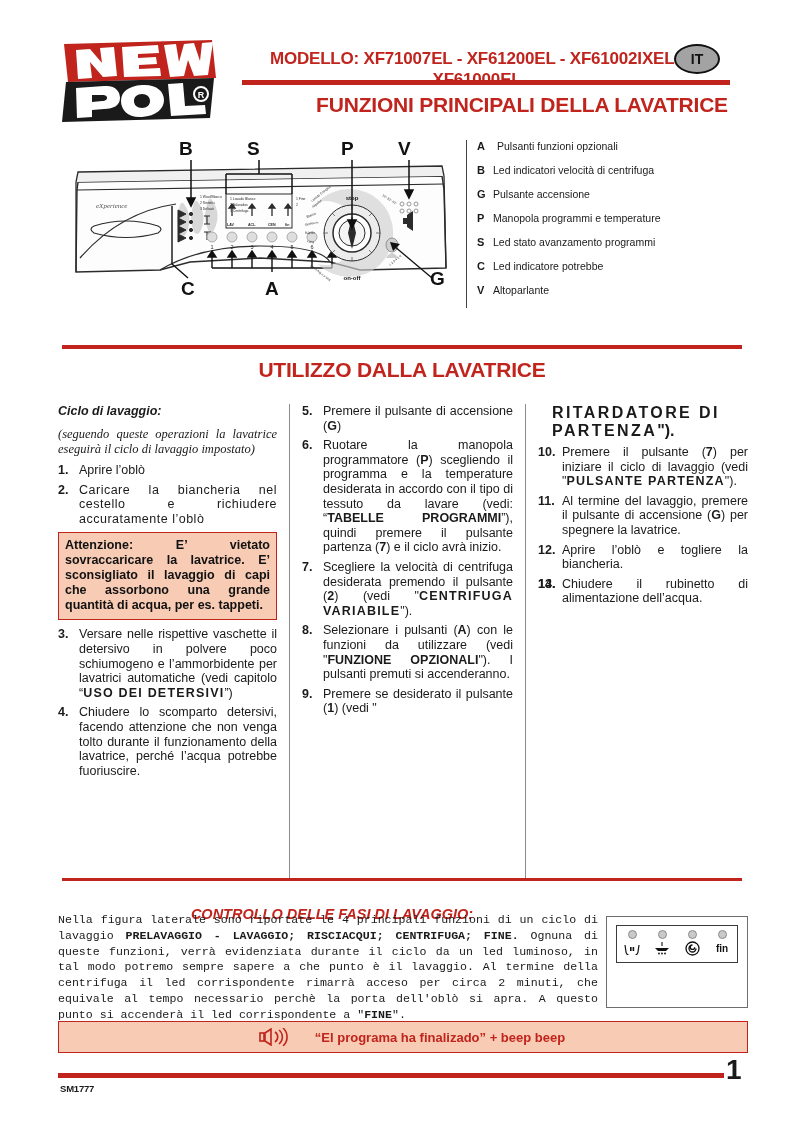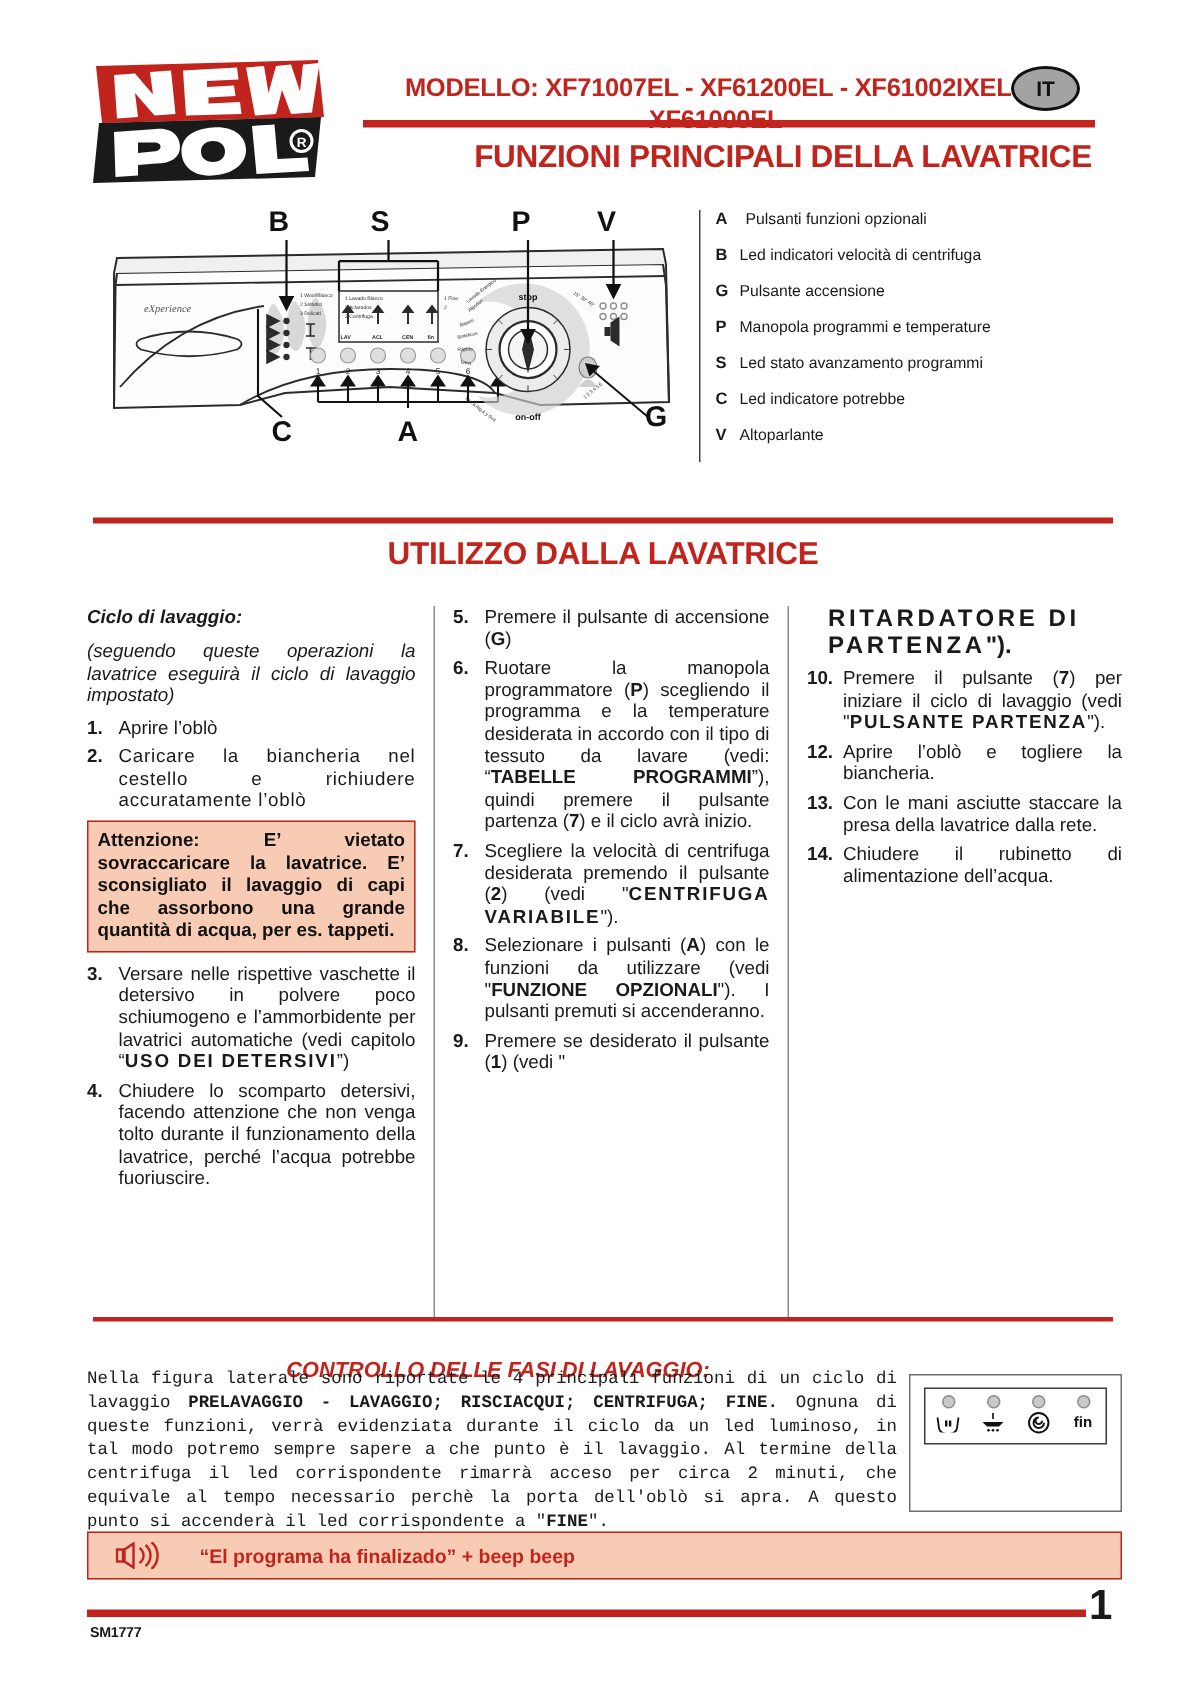--- a/index.html
+++ b/index.html
@@ -135,20 +135,21 @@
     font-style: italic;
     font-size: 12.5px;
     margin: 0 0 9px 0;
   }
   .lead-sub {
     font-style: italic;
     font-size: 12.5px;
     line-height: 14.5px;
     text-align: justify;
     margin: 0 0 7px 0;
+    font-family: Liberation Serif, serif;
   }
 
   ol.steps { margin: 0; padding: 0; list-style: none; }
   li.step {
     position: relative;
     padding-left: 21px;
     font-size: 12.5px;
     line-height: 14.6px;
     text-align: justify;
     margin-bottom: 5px;
@@ -231,20 +232,21 @@
 
   
   .beep {
     position: absolute;
     left: 58px; top: 1021px; width: 690px; height: 32px;
     border: 1.5px solid #c0241d;
     background: #f7cbb4;
     box-sizing: border-box;
     display: flex;
     align-items: center;
+    justify-content: center;
   }
   .beep-icon { margin-left: 18px; width: 34px; display: flex; align-items: center; }
   .beep-icon svg { display: block; }
   .beep-text {
     margin-left: 22px;
     color: #c0241d;
     font-weight: bold;
     font-size: 13px;
   }
 
@@ -584,26 +586,29 @@
     <div class="col c3">
       <div class="step" style="padding-left:14px; margin-bottom:5px;">
         <b class="sp-wide">RITARDATORE DI PARTENZA</b><b>").</b>
       </div>
       <ol class="steps">
         <li class="step wide">
           <span class="num">10.</span>
           <span>Premere il pulsante (</span><b>7</b><span>) per iniziare il ciclo di lavaggio (vedi "</span><b class="sp-mid">PULSANTE PARTENZA</b><span>").</span>
         </li>
         <li class="step wide">
+          <span class="num">11.</span>
+          <span>Al termine del lavaggio, premere il pulsante di accensione (</span><b>G</b><span>) per spegnere la lavatrice.</span>
+        </li>
+        <li class="step wide">
           <span class="num">12.</span>
           <span>Aprire l’oblò e togliere la biancheria.</span>
         </li>
         <li class="step wide">
           <span class="num">13.</span>
-          <span>Con le mani asciutte staccare la presa della lavatrice dalla rete.</span>
         </li>
         <li class="step wide">
           <span class="num">14.</span>
           <span>Chiudere il rubinetto di alimentazione dell’acqua.</span>
         </li>
       </ol>
     </div>
   </div>
 
   <div class="sec-rule mid"></div>

